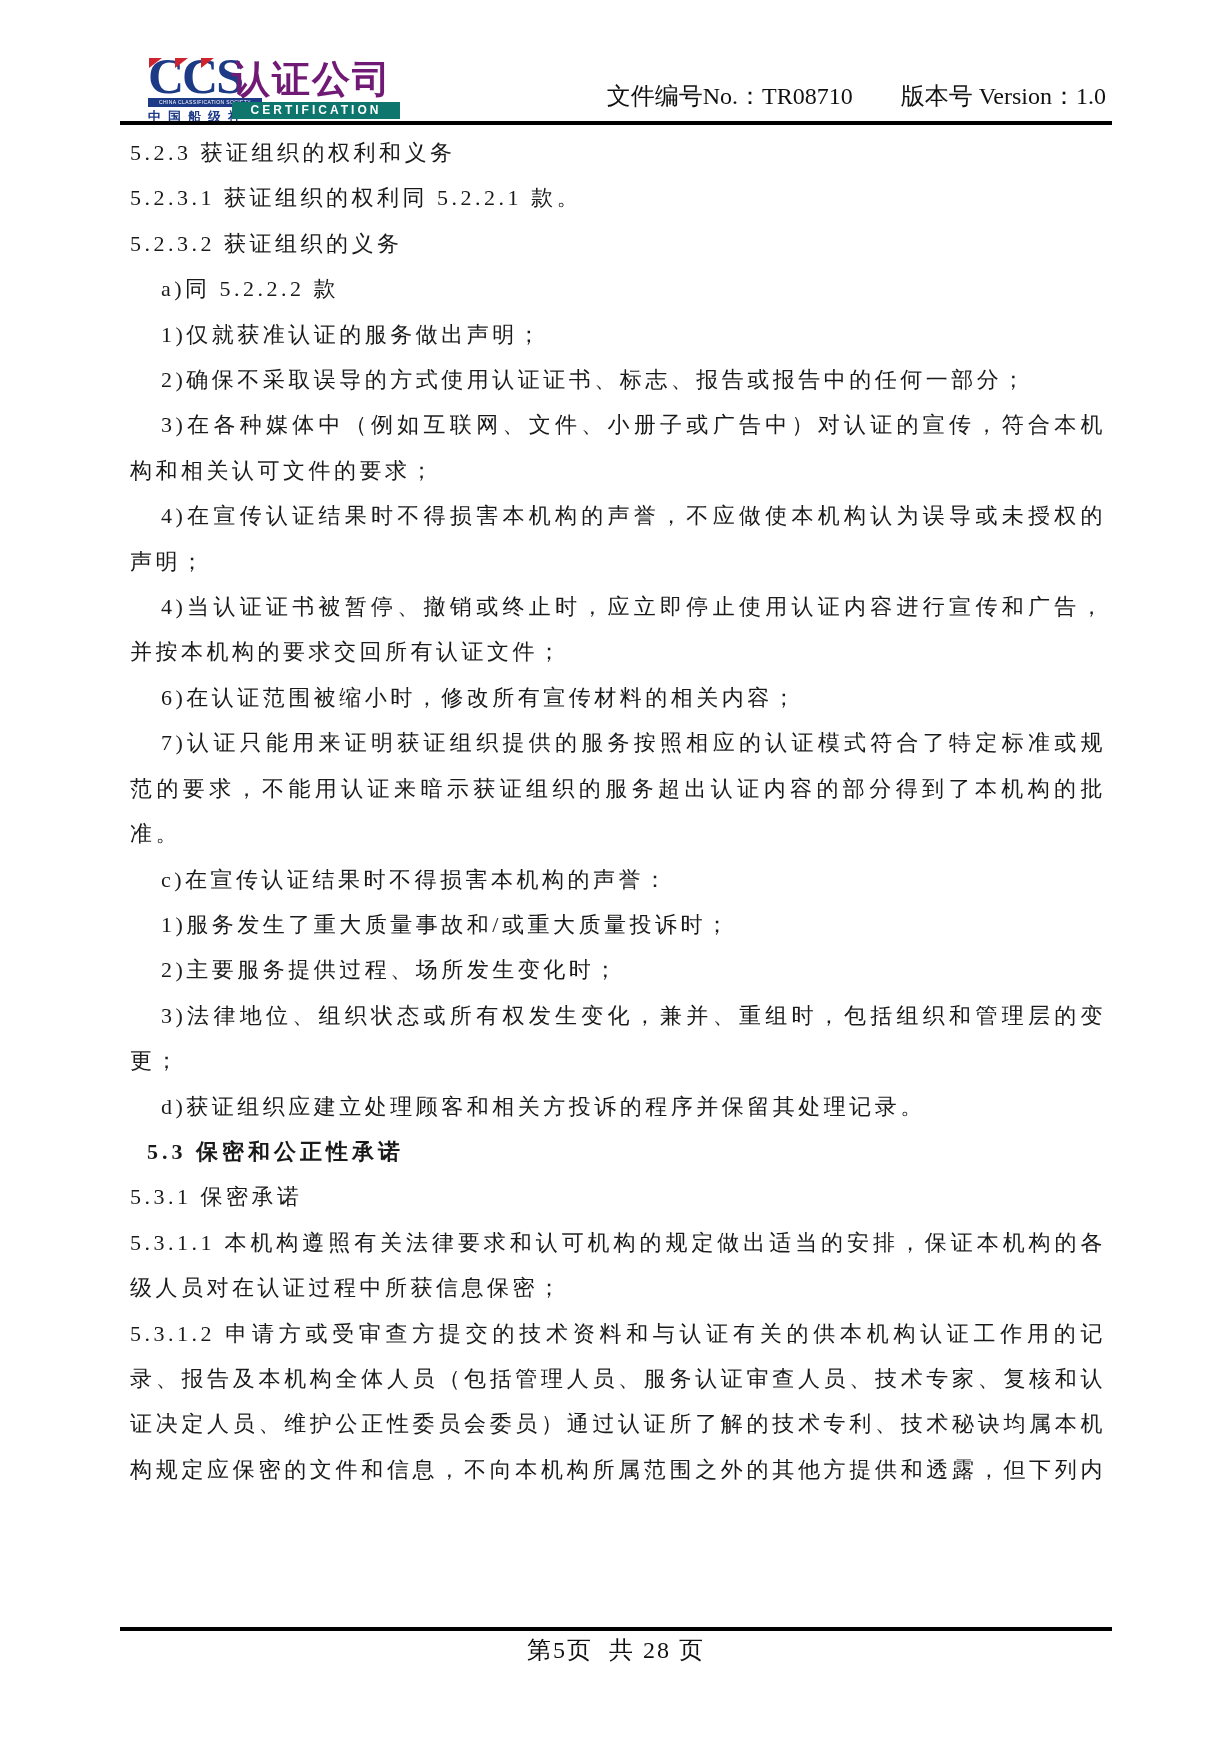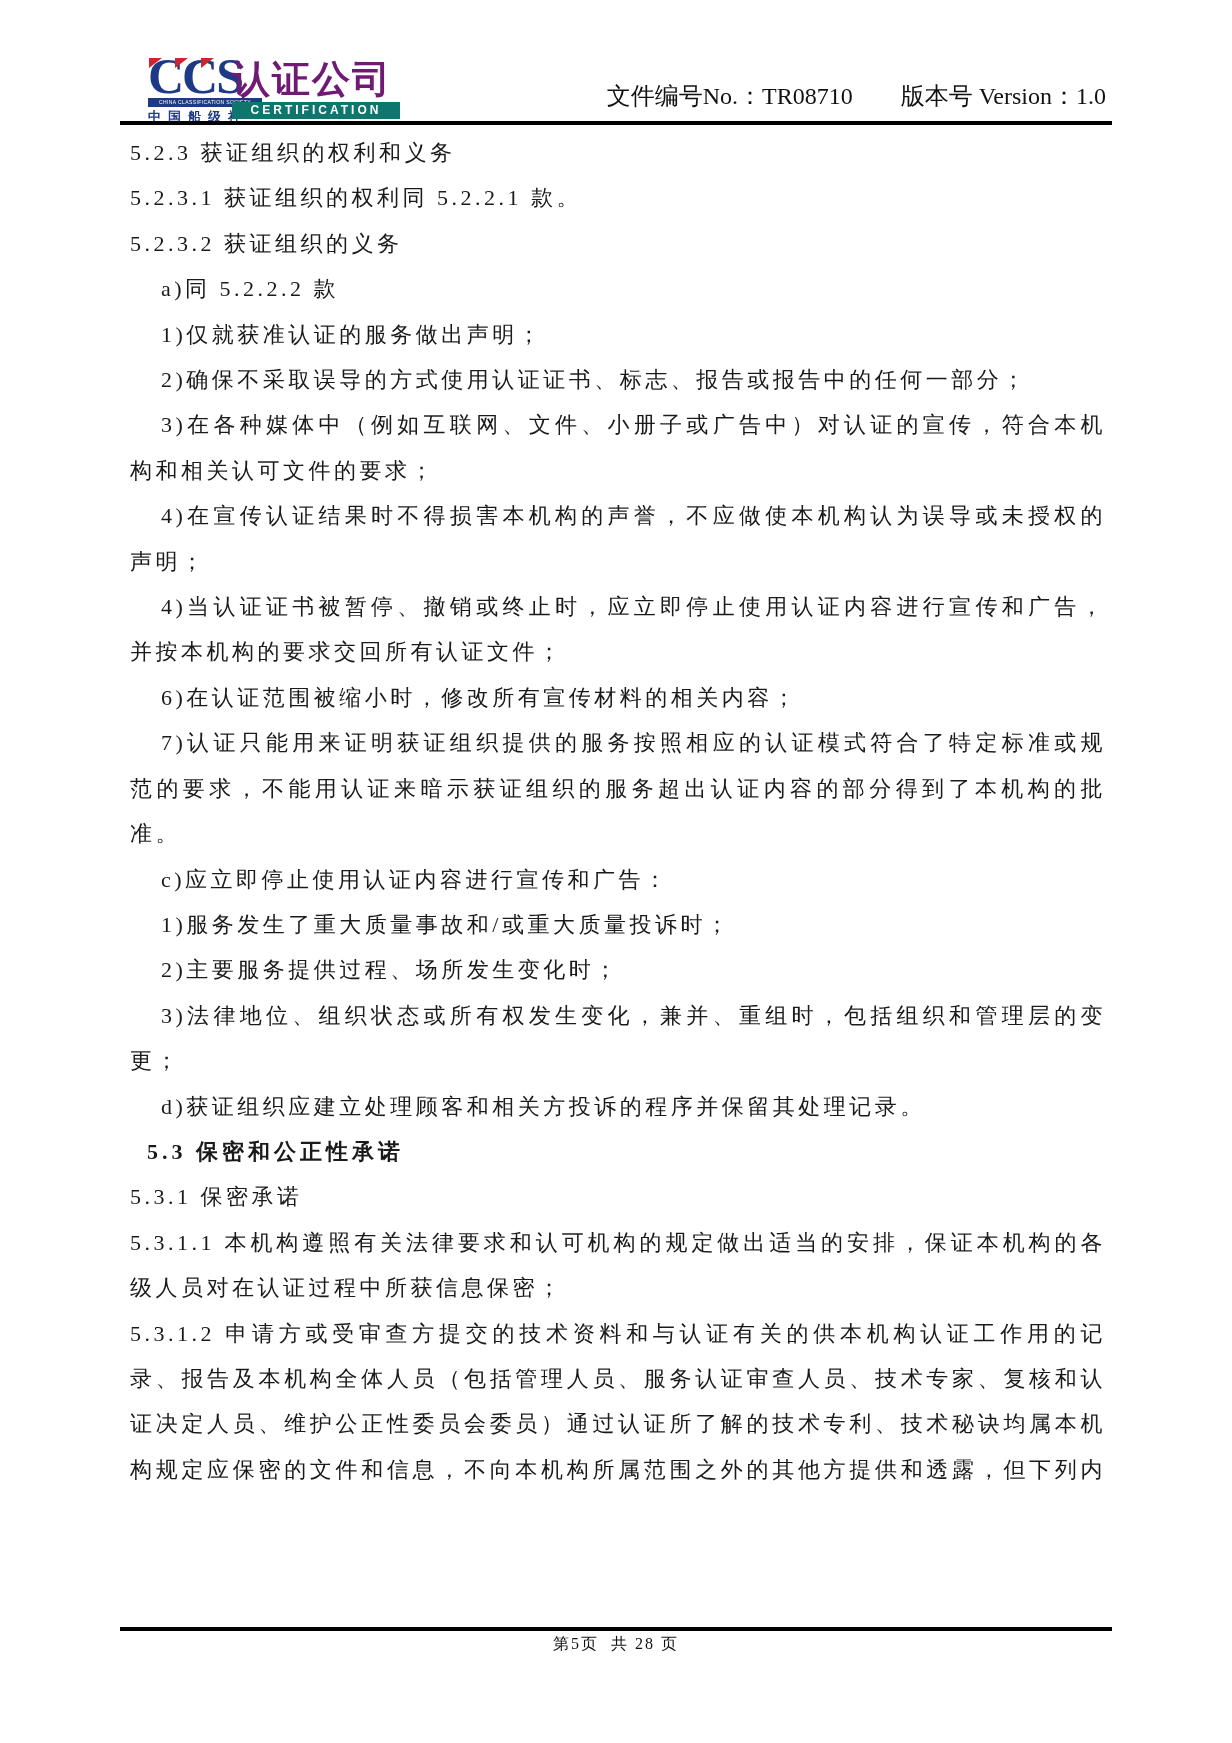--- a/index.html
+++ b/index.html
@@ -92,21 +92,21 @@
   }
   .ln.ind { padding-left: 31px; }
   .ln.j { text-align: justify; text-align-last: justify; }
   .ln.b { font-weight: bold; letter-spacing: 4px; margin-left: 17px; }
 
   
   .footer {
     position: absolute;
     left: 120px; top: 1634px; width: 992px;
     text-align: center;
-    font-size: 16px;
+    font-size: 24px;
     letter-spacing: 2px;
     white-space: pre;
     color: #111111;
   }
 </style>
 </head>
 <body>
 
 <div class="page">
 
@@ -144,21 +144,21 @@
       <div class="ln ind j">3)在各种媒体中（例如互联网、文件、小册子或广告中）对认证的宣传，符合本机</div>
       <div class="ln">构和相关认可文件的要求；</div>
       <div class="ln ind j">4)在宣传认证结果时不得损害本机构的声誉，不应做使本机构认为误导或未授权的</div>
       <div class="ln">声明；</div>
       <div class="ln ind j">4)当认证证书被暂停、撤销或终止时，应立即停止使用认证内容进行宣传和广告，</div>
       <div class="ln">并按本机构的要求交回所有认证文件；</div>
       <div class="ln ind">6)在认证范围被缩小时，修改所有宣传材料的相关内容；</div>
       <div class="ln ind j">7)认证只能用来证明获证组织提供的服务按照相应的认证模式符合了特定标准或规</div>
       <div class="ln j">范的要求，不能用认证来暗示获证组织的服务超出认证内容的部分得到了本机构的批</div>
       <div class="ln">准。</div>
-      <div class="ln ind">c)应立即停止使用认证内容进行宣传和广告：</div>
+      <div class="ln ind">c)在宣传认证结果时不得损害本机构的声誉：</div>
       <div class="ln ind">1)服务发生了重大质量事故和/或重大质量投诉时；</div>
       <div class="ln ind">2)主要服务提供过程、场所发生变化时；</div>
       <div class="ln ind j">3)法律地位、组织状态或所有权发生变化，兼并、重组时，包括组织和管理层的变</div>
       <div class="ln">更；</div>
       <div class="ln ind">d)获证组织应建立处理顾客和相关方投诉的程序并保留其处理记录。</div>
       <div class="ln b">5.3 保密和公正性承诺</div>
       <div class="ln">5.3.1 保密承诺</div>
       <div class="ln j">5.3.1.1 本机构遵照有关法律要求和认可机构的规定做出适当的安排，保证本机构的各</div>
       <div class="ln">级人员对在认证过程中所获信息保密；</div>
       <div class="ln j">5.3.1.2 申请方或受审查方提交的技术资料和与认证有关的供本机构认证工作用的记</div>

